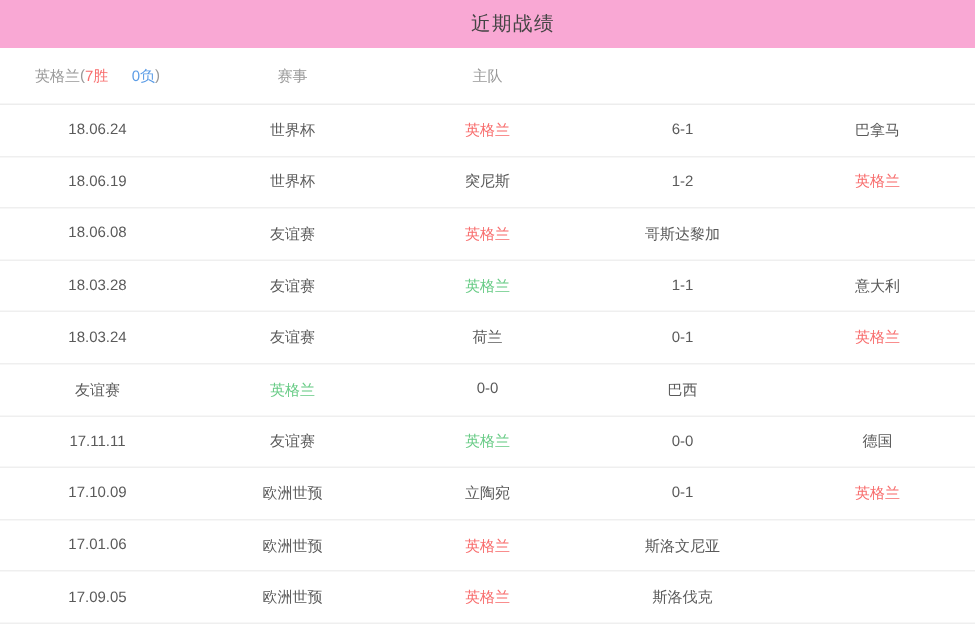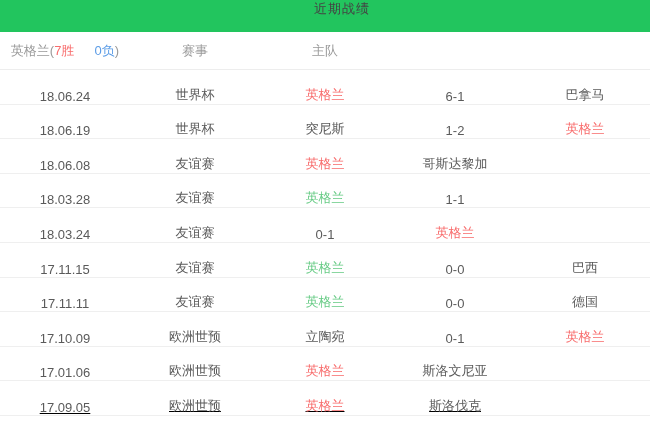--- a/index.html
+++ b/index.html
@@ -9,22 +9,23 @@
     font-family: "Liberation Sans", "DejaVu Sans", sans-serif;
   }
   .panel {
     width: 650px;
     height: 425px;
     background: #ffffff;
     overflow: hidden;
   }
   .title-bar {
     height: 32px;
-    background: #22c55e;
+    background: #f9a8d4;
     display: flex;
+    align-items: center;
     justify-content: center;
     padding-left: 34px;
   }
   .title-bar span {
     font-size: 13px;
     color: #444444;
     letter-spacing: 1px;
   }
   .table { width: 650px; }
   .row {
@@ -33,29 +34,28 @@
     width: 650px;
   }
   .header-row {
     height: 38px;
     border-bottom: 1px solid #ededed;
   }
   .header-row .cell { color: #999999; }
   .data-row {
     height: 34.6px;
     border-bottom: 1px solid #efefef;
-    align-items: flex-end;
   }
-  .data-row:last-child { border-bottom: 1px solid #efefef; text-decoration: underline; }
+  .data-row:last-child { border-bottom: 1px solid #efefef; }
   .cell {
     width: 130px;
     display: flex;
     align-items: center;
     justify-content: center;
-    font-size: 13px;
+    font-size: 10px;
     color: #5a5a5a;
     white-space: nowrap;
     overflow: hidden;
   }
   .result-win  { color: var(--win-color, #f86c6c); }
   .result-draw { color: var(--draw-color, #67cb85); }
   .c-win  { color: var(--win-color, #f86c6c); }
   .c-draw { color: var(--draw-color, #67cb85); margin-top: 48px; }
   .c-loss { color: var(--loss-color, #5b9ce6); }
 </style>
@@ -102,29 +102,30 @@
           <div class="cell">18.06.08</div>
           <div class="cell">友谊赛</div>
           <div class="cell result-win">英格兰</div>
           <div class="cell">哥斯达黎加</div>
         </div>
         <div class="row data-row">
           <div class="cell">18.03.28</div>
           <div class="cell">友谊赛</div>
           <div class="cell result-draw">英格兰</div>
           <div class="cell">1-1</div>
+          <div class="cell">意大利</div>
         </div>
         <div class="row data-row">
           <div class="cell">18.03.24</div>
           <div class="cell">友谊赛</div>
+          <div class="cell">荷兰</div>
           <div class="cell">0-1</div>
           <div class="cell result-win">英格兰</div>
         </div>
         <div class="row data-row">
-          <div class="cell">17.11.15</div>
           <div class="cell">友谊赛</div>
           <div class="cell result-draw">英格兰</div>
           <div class="cell">0-0</div>
           <div class="cell">巴西</div>
         </div>
         <div class="row data-row">
           <div class="cell">17.11.11</div>
           <div class="cell">友谊赛</div>
           <div class="cell result-draw">英格兰</div>
           <div class="cell">0-0</div>

